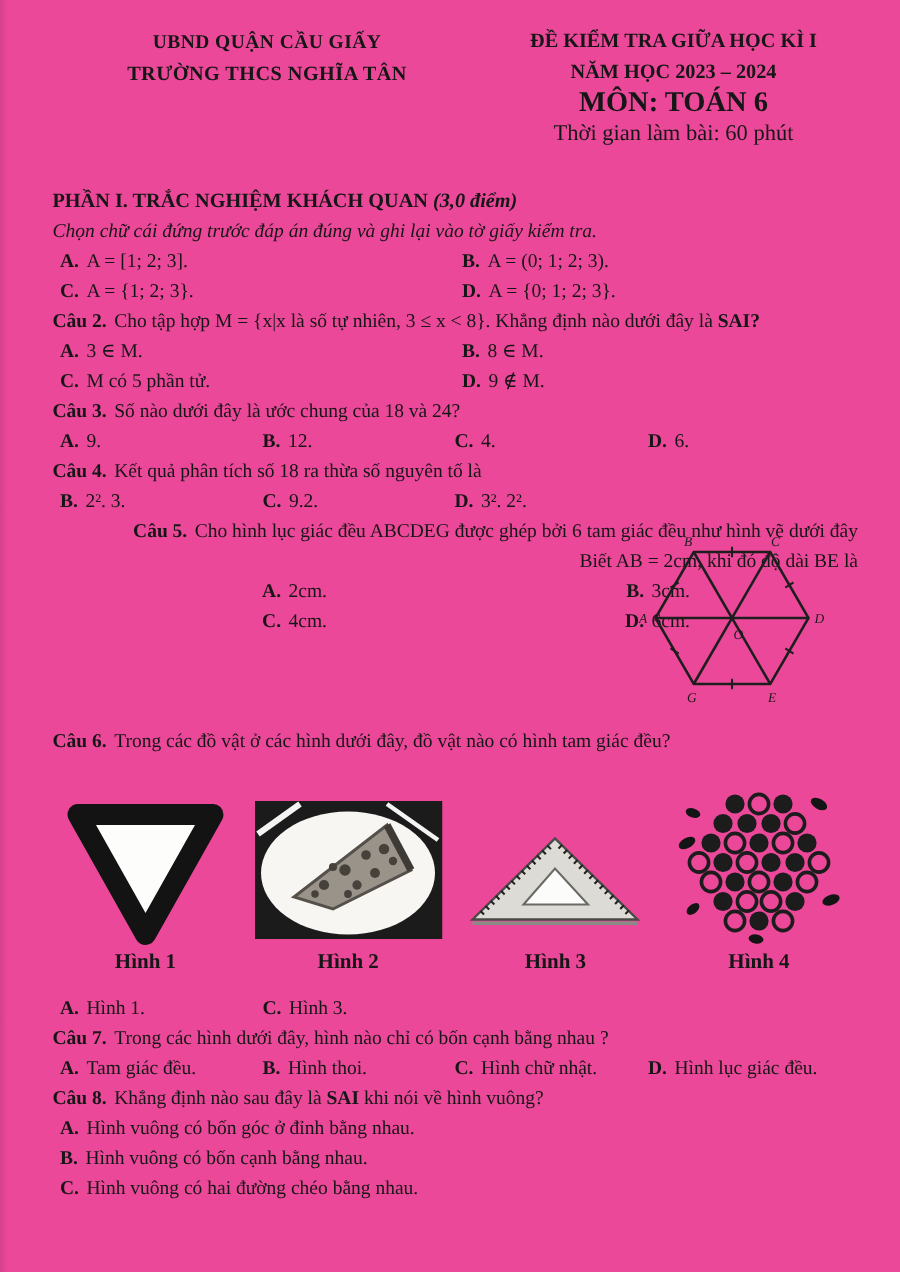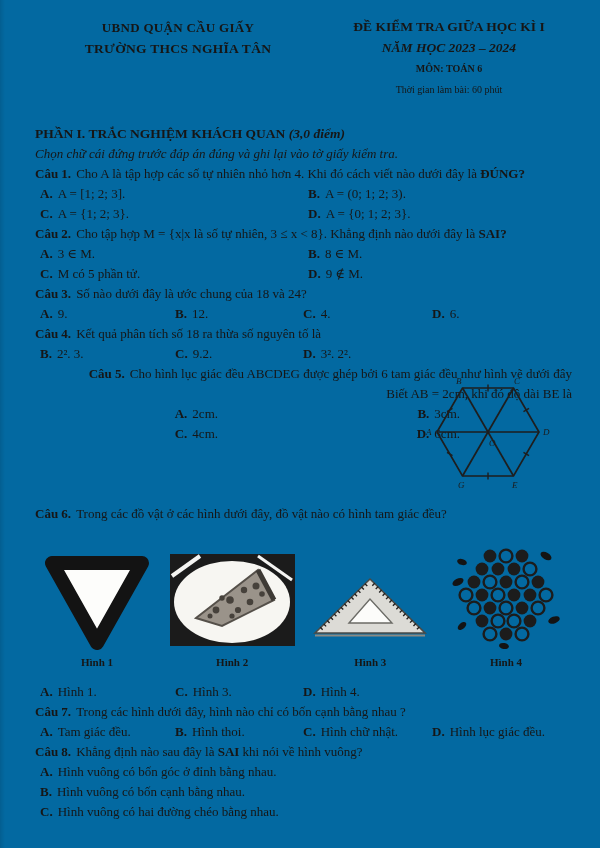--- a/index.html
+++ b/index.html
@@ -1,64 +1,64 @@
 <!DOCTYPE html>
 <html lang="vi"><head>
 <meta charset="utf-8">
 <style>
   html,body{margin:0;padding:0;}
   body{background:#e8e8e6;}
   .page{
     position:relative;
     width:600px;height:848px;
     margin:0 auto;
-    background:#0369a1;
+    background:#ec4899;
     color:#161616;
     font-family:"Liberation Serif","DejaVu Serif",serif;
     font-size:13px;
     overflow:hidden;
     box-sizing:border-box;
     padding:16px 28px 0 35px;
   }
   .page::before{ 
     content:"";position:absolute;left:0;top:0;bottom:0;width:5px;
     background:linear-gradient(to right,rgba(0,0,0,.10),rgba(0,0,0,0));
     pointer-events:none;
   }
   
   .hdr{display:flex;justify-content:space-between;align-items:flex-start;}
   .hdr-left{width:250px;text-align:center;margin-left:18px;padding-top:4px;}
   .hdr-left .l1{font-weight:bold;font-size:13px;letter-spacing:.3px;}
   .hdr-left .l2{font-weight:bold;font-size:13.5px;letter-spacing:.3px;margin-top:5px;}
   .hdr-right{width:246px;text-align:center;line-height:21px;}
   .hdr-right .l1{font-weight:bold;font-size:13.5px;}
-  .hdr-right .l2{font-weight:bold;font-size:13.5px;font-style:italic;}
-  .hdr-right .l3{font-weight:bold;font-size:10px;}
-  .hdr-right .l4{font-size:10px;}
+  .hdr-right .l2{font-weight:bold;font-size:13.5px;}
+  .hdr-right .l3{font-weight:bold;font-size:19px;}
+  .hdr-right .l4{font-size:15px;}
   
   .content{margin-top:24px;line-height:20px;}
   .sec-title{font-weight:bold;font-size:13.5px;}
   .sec-title .pts{font-style:italic;}
   .sec-instr{font-style:italic;}
   .q{margin:0;}
   .q-label{font-weight:bold;margin-right:5px;}
   .q-line b{font-weight:bold;}
   .opts{padding-left:5px;}
   .opt .ol{font-weight:bold;margin-right:5px;}
   .grid2{display:grid;grid-template-columns:268px auto;}
   .grid2n{display:grid;grid-template-columns:178px auto;width:420px;}
   .grid4{display:grid;grid-template-columns:135px 128px 129px auto;}
   .stack .opt{display:block;}
   .q5{position:relative;min-height:140px;text-align:right;}
   .hex-fig{position:absolute;left:390px;top:10px;width:126px;height:122px;}
   .hex-fig text{font-family:"Liberation Serif","DejaVu Serif",serif;font-style:italic;font-size:9px;fill:#1c1c1c;}
   
   .figrow{display:flex;justify-content:space-between;align-items:flex-end;padding:6px 6px 0 6px;height:142px;}
   .figcol{display:flex;flex-direction:column;align-items:center;}
-  .figcap{font-weight:bold;font-size:11px;}
+  .figcap{font-weight:bold;font-size:14px;}
   .mb0{margin-bottom:0;} .mb6{margin-bottom:6px;} .mb12{margin-bottom:14px;}
 </style>
 </head>
 <body>
 
 <div class="page">
 
   <div class="hdr">
     <div class="hdr-left">
       <div class="l1">UBND QUẬN CẦU GIẤY</div>
@@ -71,21 +71,20 @@
       <div class="l4">Thời gian làm bài: 60 phút</div>
     </div>
   </div>
 
   <div class="content">
 
     <div class="sec-title"><span>PHẦN I. TRẮC NGHIỆM KHÁCH QUAN </span><span class="pts">(3,0 điểm)</span></div>
     <div class="sec-instr">Chọn chữ cái đứng trước đáp án đúng và ghi lại vào tờ giấy kiểm tra.</div>
 
     <div class="q">
-      <div class="q-line"><span class="q-label">Câu 1.</span><span>Cho A là tập hợp các số tự nhiên nhỏ hơn 4. Khi đó cách viết nào dưới đây là </span><b>ĐÚNG?</b></div>
       <div class="opts grid2">
         <div class="opt"><span class="ol">A.</span><span>A = [1; 2; 3].</span></div>
         <div class="opt"><span class="ol">B.</span><span>A = (0; 1; 2; 3).</span></div>
         <div class="opt"><span class="ol">C.</span><span>A = {1; 2; 3}.</span></div>
         <div class="opt"><span class="ol">D.</span><span>A = {0; 1; 2; 3}.</span></div>
       </div>
     </div>
 
     <div class="q">
       <div class="q-line"><span class="q-label">Câu 2.</span><span>Cho tập hợp M = {x|x là số tự nhiên, 3 ≤ x &lt; 8}. Khẳng định nào dưới đây là </span><b>SAI?</b></div>
@@ -238,21 +237,20 @@
               <ellipse cx="16" cy="88" rx="5" ry="3" transform="rotate(-40 16 88)"></ellipse>
             </g>
           </svg>
           <div class="figcap">Hình 4</div>
         </div>
       </div>
 
       <div class="opts grid4" style="margin-top:10px;">
         <div class="opt"><span class="ol">A.</span><span>Hình 1.</span></div>
         <div class="opt"><span class="ol">C.</span><span>Hình 3.</span></div>
-        <div class="opt"><span class="ol">D.</span><span>Hình 4.</span></div>
       </div>
     </div>
 
     <div class="q">
       <div class="q-line"><span class="q-label">Câu 7.</span><span>Trong các hình dưới đây, hình nào chỉ có bốn cạnh bằng nhau ?</span></div>
       <div class="opts grid4">
         <div class="opt"><span class="ol">A.</span><span>Tam giác đều.</span></div>
         <div class="opt"><span class="ol">B.</span><span>Hình thoi.</span></div>
         <div class="opt"><span class="ol">C.</span><span>Hình chữ nhật.</span></div>
         <div class="opt"><span class="ol">D.</span><span>Hình lục giác đều.</span></div>

